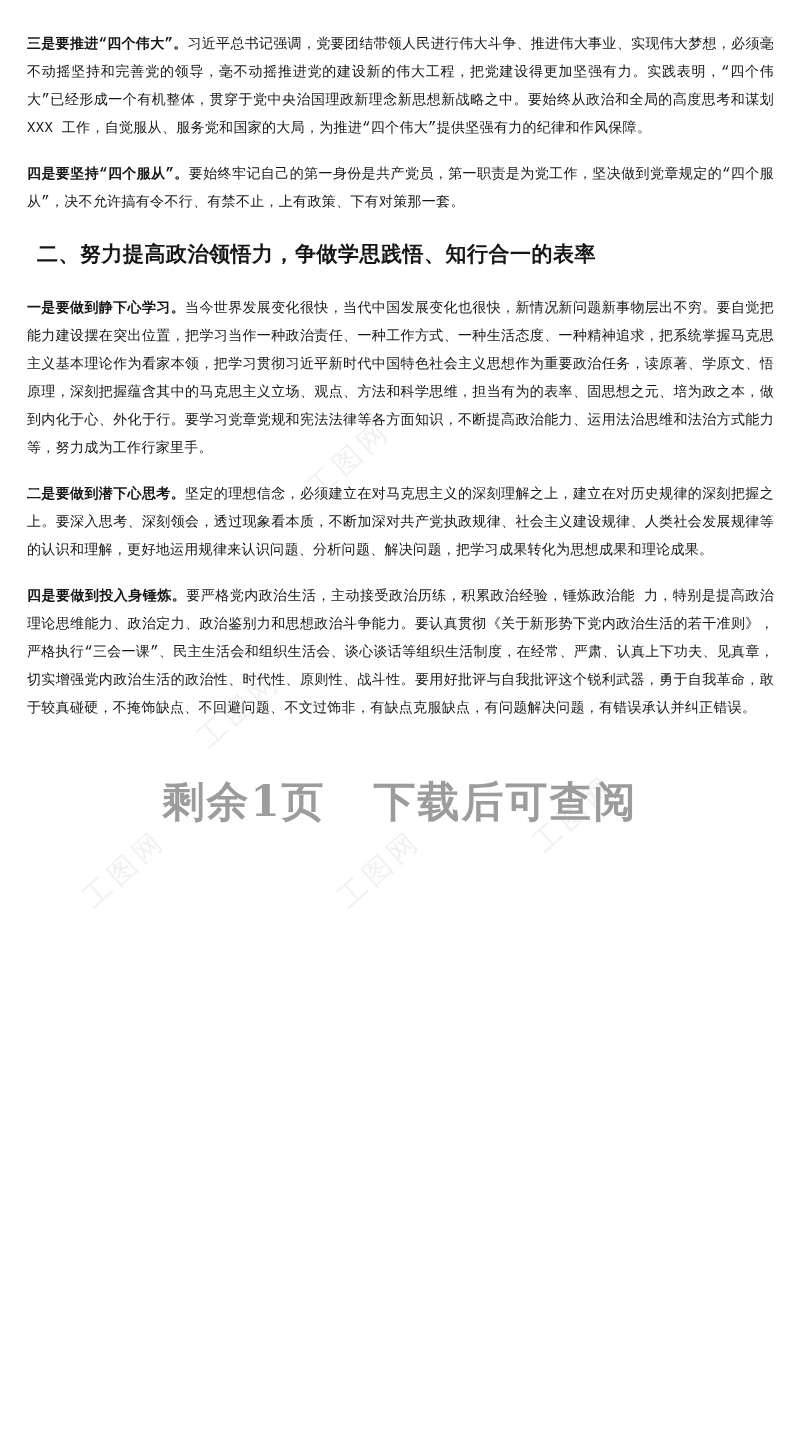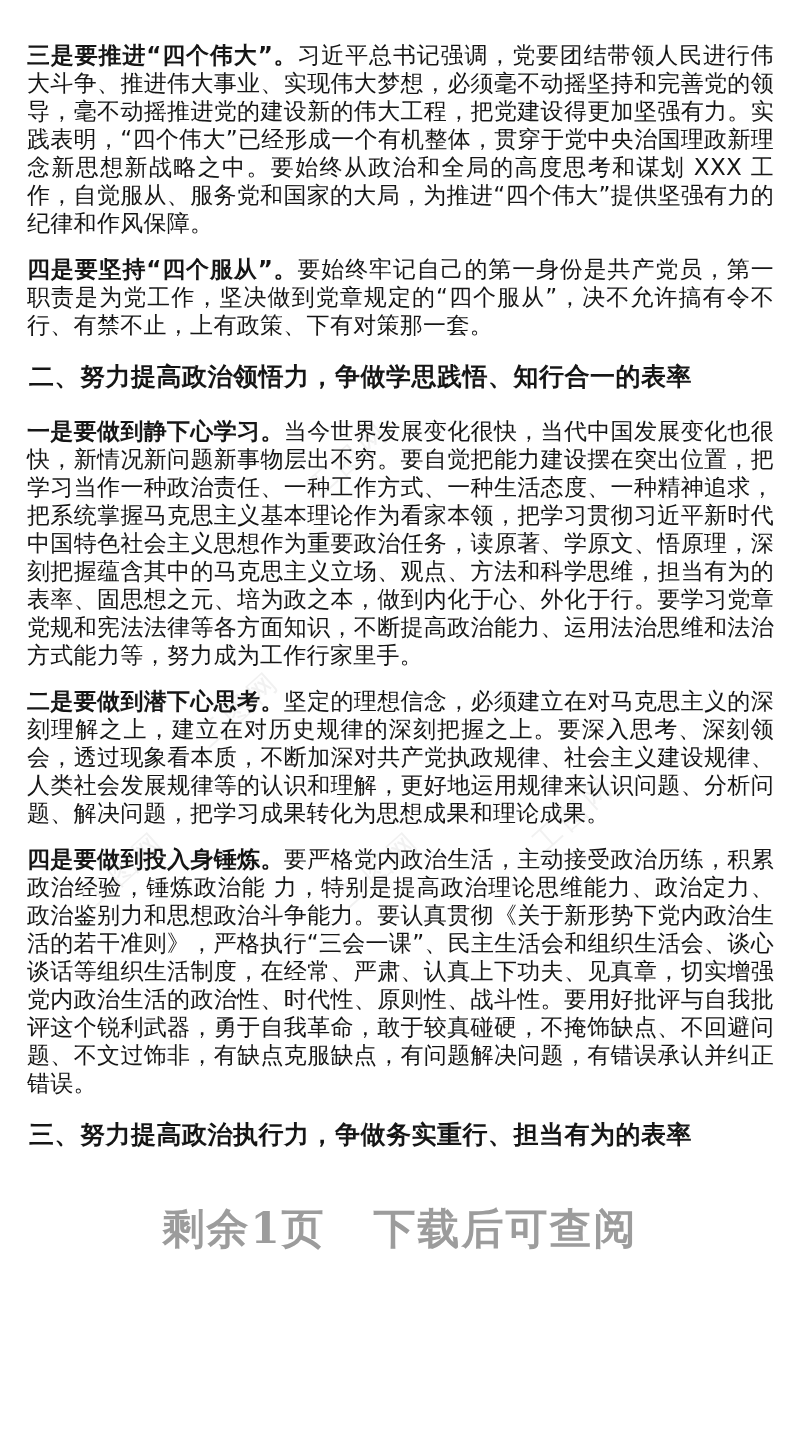--- a/index.html
+++ b/index.html
@@ -20,33 +20,34 @@
     color: rgba(130,130,130,0.11);
     transform: rotate(-42deg);
     white-space: nowrap;
   }
   .doc {
     position: relative;
     z-index: 1;
     padding: 30px 26px 0 27px;
   }
   p.para {
-    font-size: 23px;
+    font-size: 14px;
     line-height: 28px;
     letter-spacing: 0.3px;
     text-align: justify;
-    margin: 11px 0 18px 0;
+    margin: 0 0 18px 0;
+    font-family: Liberation Mono, monospace;
   }
   p.para b { font-weight: 700; }
   h2.section {
-    font-size: 25px;
+    font-size: 21px;
     line-height: 28px;
     letter-spacing: 0.5px;
     font-weight: 700;
-    margin: 24px 0 26px 2px;
+    margin: 24px 0 26px 10px;
   }
   .footer {
     position: relative;
     z-index: 1;
     margin-top: 52px;
     text-align: center;
     font-family: "DejaVu Serif", serif;
     font-weight: 700;
     font-size: 42px;
     letter-spacing: 2px;
@@ -75,17 +76,16 @@
   <h2 class="section">二、努力提高政治领悟力，争做学思践悟、知行合一的表率</h2>
 
 
   <p class="para"><b>一是要做到静下心学习。</b><span>当今世界发展变化很快，当代中国发展变化也很快，新情况新问题新事物层出不穷。要自觉把能力建设摆在突出位置，把学习当作一种政治责任、一种工作方式、一种生活态度、一种精神追求，把系统掌握马克思主义基本理论作为看家本领，把学习贯彻习近平新时代中国特色社会主义思想作为重要政治任务，读原著、学原文、悟原理，深刻把握蕴含其中的马克思主义立场、观点、方法和科学思维，担当有为的表率、固思想之元、培为政之本，做到内化于心、外化于行。要学习党章党规和宪法法律等各方面知识，不断提高政治能力、运用法治思维和法治方式能力等，努力成为工作行家里手。</span></p>
 
   <p class="para"><b>二是要做到潜下心思考。</b><span>坚定的理想信念，必须建立在对马克思主义的深刻理解之上，建立在对历史规律的深刻把握之上。要深入思考、深刻领会，透过现象看本质，不断加深对共产党执政规律、社会主义建设规律、人类社会发展规律等的认识和理解，更好地运用规律来认识问题、分析问题、解决问题，把学习成果转化为思想成果和理论成果。</span></p>
 
 
   <p class="para"><b>四是要做到投入身锤炼。</b><span>要严格党内政治生活，主动接受政治历练，积累政治经验，锤炼政治能 力，特别是提高政治理论思维能力、政治定力、政治鉴别力和思想政治斗争能力。要认真贯彻《关于新形势下党内政治生活的若干准则》，严格执行“三会一课”、民主生活会和组织生活会、谈心谈话等组织生活制度，在经常、严肃、认真上下功夫、见真章，切实增强党内政治生活的政治性、时代性、原则性、战斗性。要用好批评与自我批评这个锐利武器，勇于自我革命，敢于较真碰硬，不掩饰缺点、不回避问题、不文过饰非，有缺点克服缺点，有问题解决问题，有错误承认并纠正错误。</span></p>
 
-  <h2 class="section">三、努力提高政治执行力，争做务实重行、担当有为的表率</h2>
 
 </div>
 
 <div class="footer"><span>剩余1页</span><span class="gap"></span><span>下载后可查阅</span></div>
 
 </body></html>

